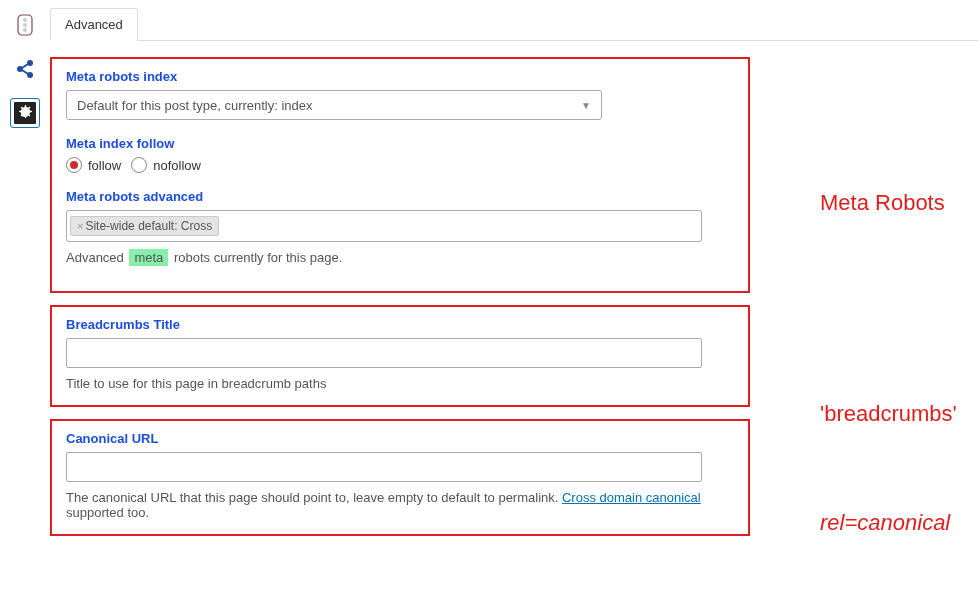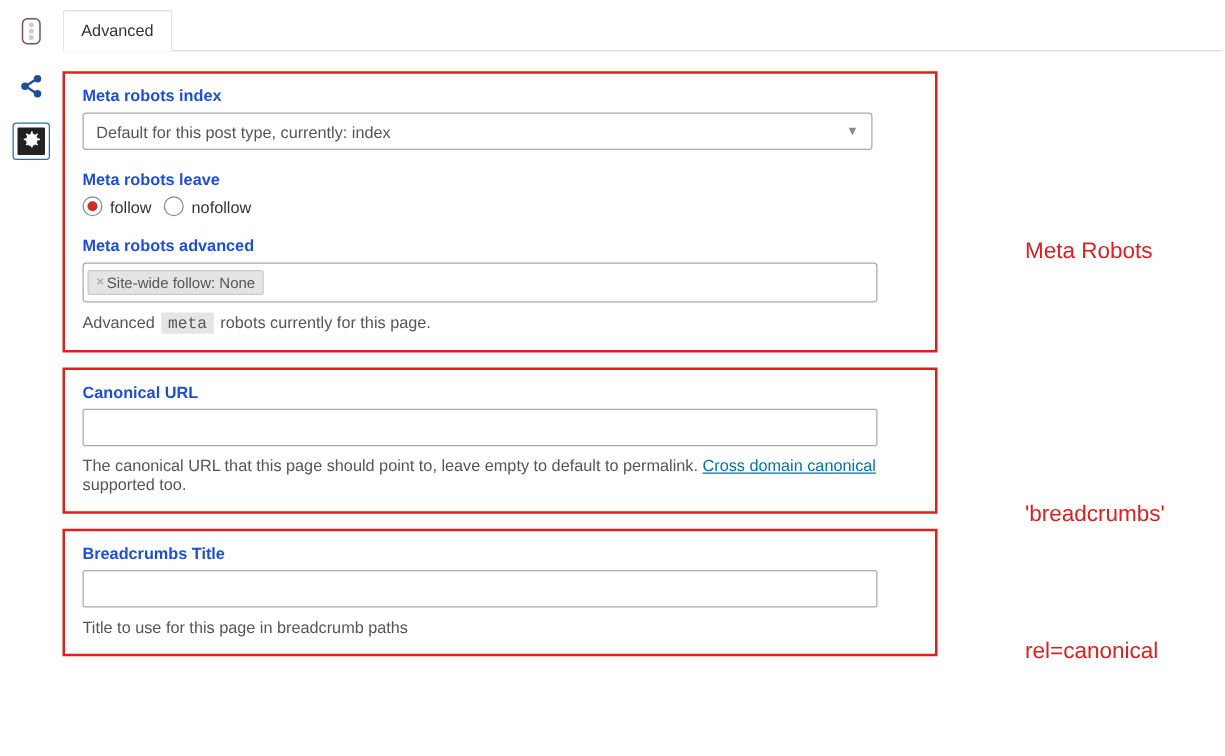--- a/index.html
+++ b/index.html
@@ -64,21 +64,21 @@
       margin-bottom: 12px;
       width: 700px;
     }
     .field-label {
       font-weight: 600;
       font-size: 13px;
       color: #1d4ed8;
       margin-bottom: 6px;
     }
     .select {
-      width: 632px;
+      width: 536px;
       height: 30px;
       border: 1px solid #aaa;
       border-radius: 3px;
       background: #fff;
       padding: 0 10px;
       display: flex;
       align-items: center;
       justify-content: space-between;
       color: #555;
       cursor: pointer;
@@ -136,43 +136,43 @@
       align-items: center;
       gap: 2px;
     }
     .tag .x { color: #999; font-size: 11px; }
     .help {
       font-size: 13px;
       color: #555;
       margin-top: 8px;
     }
     .help code {
-      background: #e5e5e5;
+      background: #86efac;
       padding: 1px 5px;
       margin: 0 2px;
-      font-family: Liberation Mono, monospace;
+      font-family: Liberation Sans, sans-serif;
     }
     .help a {
       color: #0073aa;
       text-decoration: underline;
     }
     .textinput {
       width: 636px;
       height: 30px;
       border: 1px solid #aaa;
       border-radius: 2px;
       background: #fff;
       padding: 0 8px;
       font-size: 13px;
     }
     .block { margin-bottom: 16px; }
     .annotation {
       position: absolute;
       color: #e01e1e;
-      font-size: 18px;
+      font-size: 22px;
       font-family: Arial, sans-serif;
     }
   </style>
 </head>
 <body>
 
 <div class="main-wrap">
   <div class="sidebar">
     <div class="sidebar-item">
       <svg width="20" height="22" viewBox="0 0 20 22">
@@ -210,61 +210,61 @@
       <div class="section">
         <div class="block">
           <div class="field-label">Meta robots index</div>
           <div class="select">
             <span>Default for this post type, currently: index</span>
             <span class="caret">▼</span>
           </div>
         </div>
 
         <div class="block">
-          <div class="field-label">Meta robots leave</div>
+          <div class="field-label">Meta index follow</div>
           <div class="radio-row">
             <div class="radio-item">
               <span class="radio-circle checked"></span>
               <span>follow</span>
             </div>
             <div class="radio-item">
               <span class="radio-circle"></span>
               <span>nofollow</span>
             </div>
           </div>
         </div>
 
-        <div class="block" style="margin-bottom:0">
+        <div class="block" style="margin-bottom:12px">
           <div class="field-label">Meta robots advanced</div>
           <div class="tagbox">
             <span class="tag">
               <span class="x">×</span>
-              <span>Site-wide follow: None</span>
+              <span>Site-wide default: Cross</span>
             </span>
           </div>
           <div class="help">
             <span>Advanced</span>
             <code>meta</code>
             <span>robots currently for this page.</span>
           </div>
         </div>
+      </div>
+
+      <div class="section">
+        <div class="field-label">Breadcrumbs Title</div>
+        <input class="textinput" type="text" value="" style="">
+        <div class="help">Title to use for this page in breadcrumb paths</div>
       </div>
 
       <div class="section">
         <div class="field-label">Canonical URL</div>
         <input class="textinput" type="text" value="" style="">
         <div class="help">
           <span>The canonical URL that this page should point to, leave empty to default to permalink. </span><a href="#">Cross domain canonical</a><span> supported too.</span>
         </div>
       </div>
-
-      <div class="section">
-        <div class="field-label">Breadcrumbs Title</div>
-        <input class="textinput" type="text" value="" style="">
-        <div class="help">Title to use for this page in breadcrumb paths</div>
-      </div>
     </div>
   </div>
 </div>
 
 <div class="annotation" style="top:190px; left:820px;">Meta Robots</div>
 <div class="annotation" style="top:401px; left:820px;">'breadcrumbs'</div>
-<div class="annotation" style="top:510px; left:820px;">rel=canonical</div>
+<div class="annotation" style="top:510px; left:820px;font-style:italic;">rel=canonical</div>
 
 </body></html>

